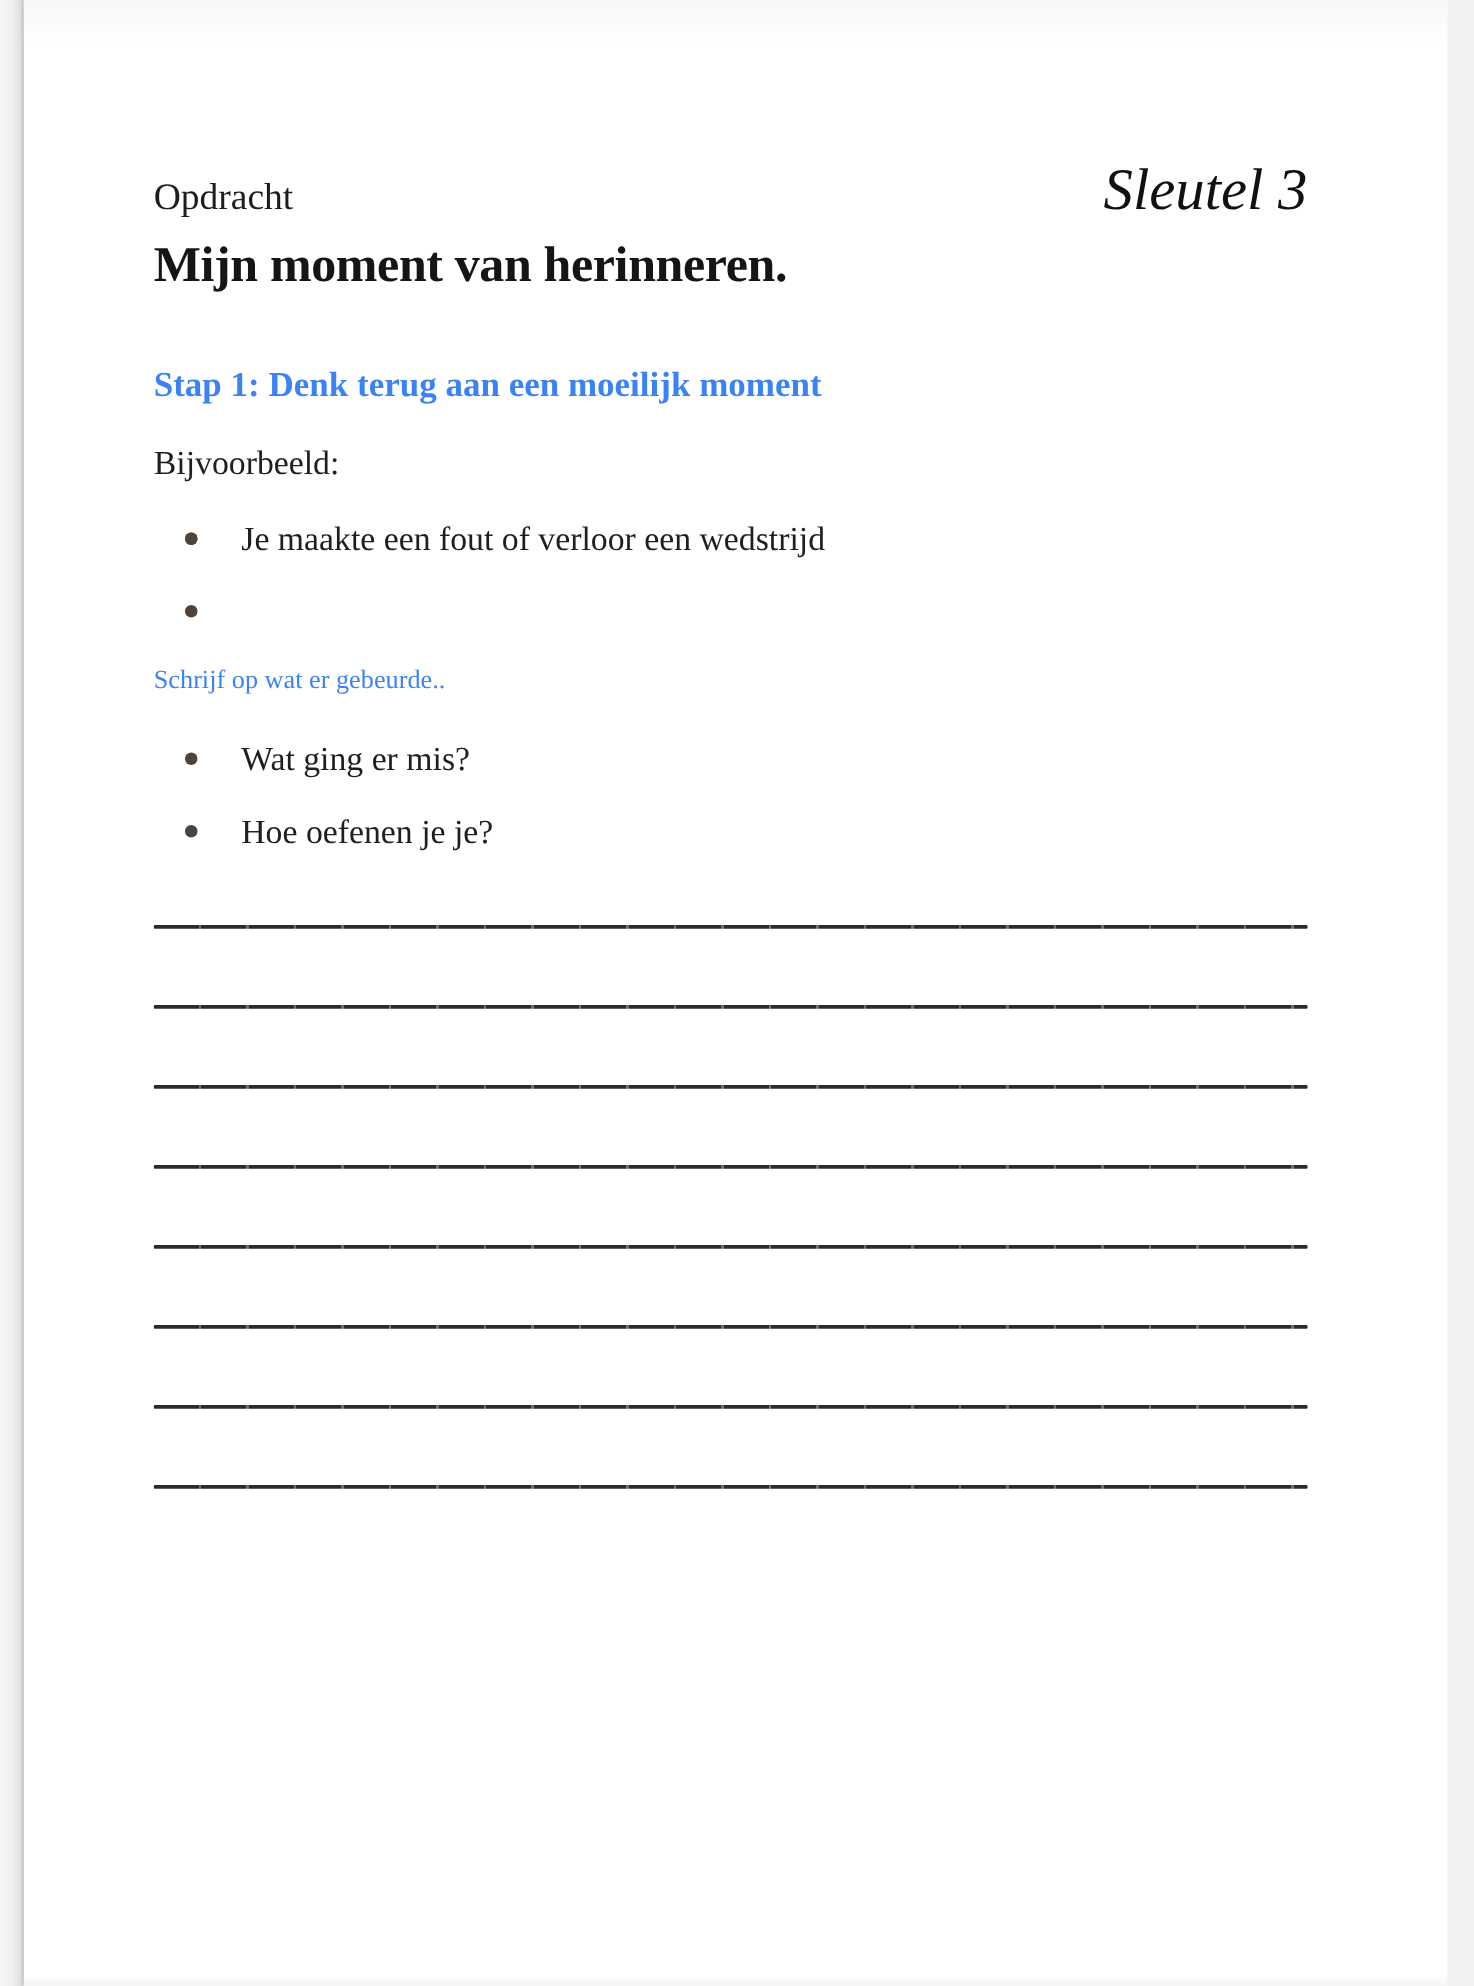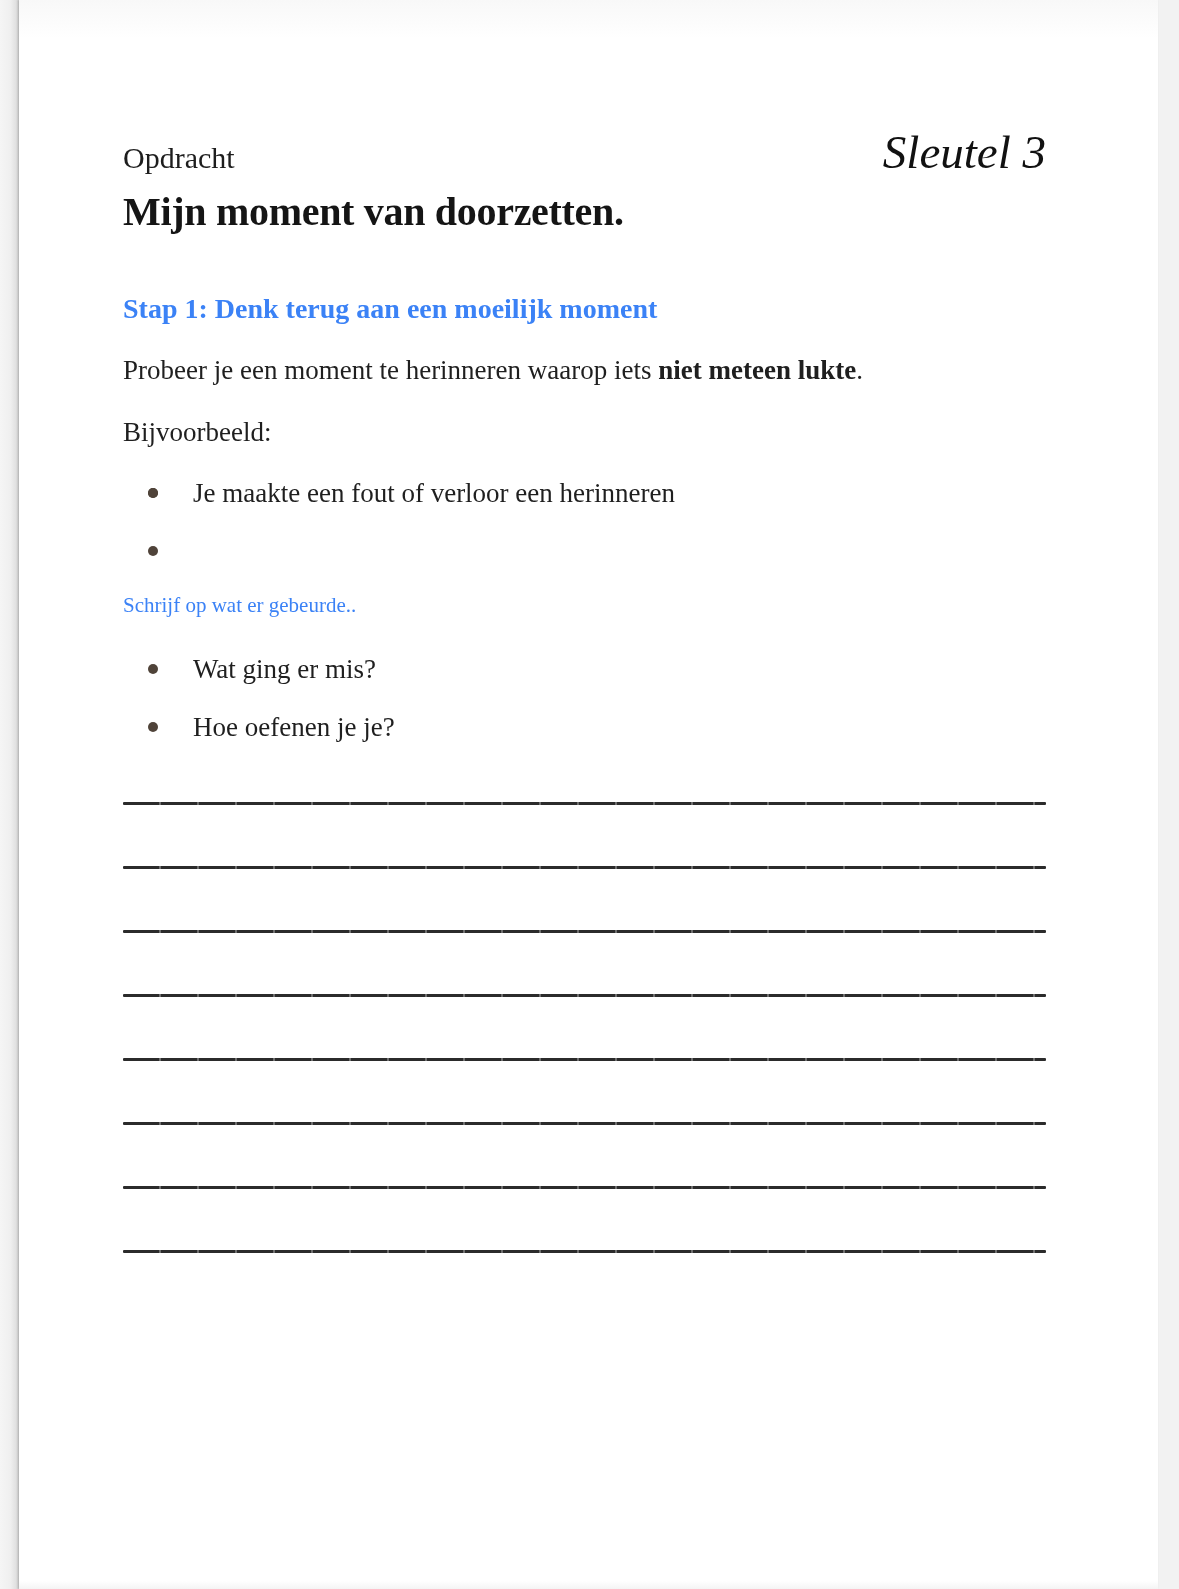--- a/index.html
+++ b/index.html
@@ -139,35 +139,34 @@
   <div class="edge-left"></div>
 
   <div class="page">
     <div class="top-fade"></div>
 
     <header class="doc-header">
       <div class="kicker">Opdracht</div>
       <div class="corner">Sleutel 3</div>
     </header>
 
-    <h1 class="title">Mijn moment van doorzetten.</h1>
+    <h1 class="title">Mijn moment van herinneren.</h1>
 
     <h2 class="step">Stap 1: Denk terug aan een moeilijk moment</h2>
 
-    <p class="body-text"><span>Probeer je een moment te herinneren waarop iets </span><strong>niet meteen lukte</strong><span>.</span></p>
 
     <p class="body-text">Bijvoorbeeld:</p>
 
     <ul class="bullets">
       <li>
         <span class="dot"></span>
       </li>
       <li>
         <span class="dot"></span>
-        <span>Je maakte een fout of verloor een herinneren</span>
+        <span>Je maakte een fout of verloor een wedstrijd</span>
       </li>
       <li>
         <span class="dot"></span>
       </li>
     </ul>
 
     <h3 class="write">Schrijf op wat er gebeurde..</h3>
 
     <ul class="bullets prompts">
       <li>

